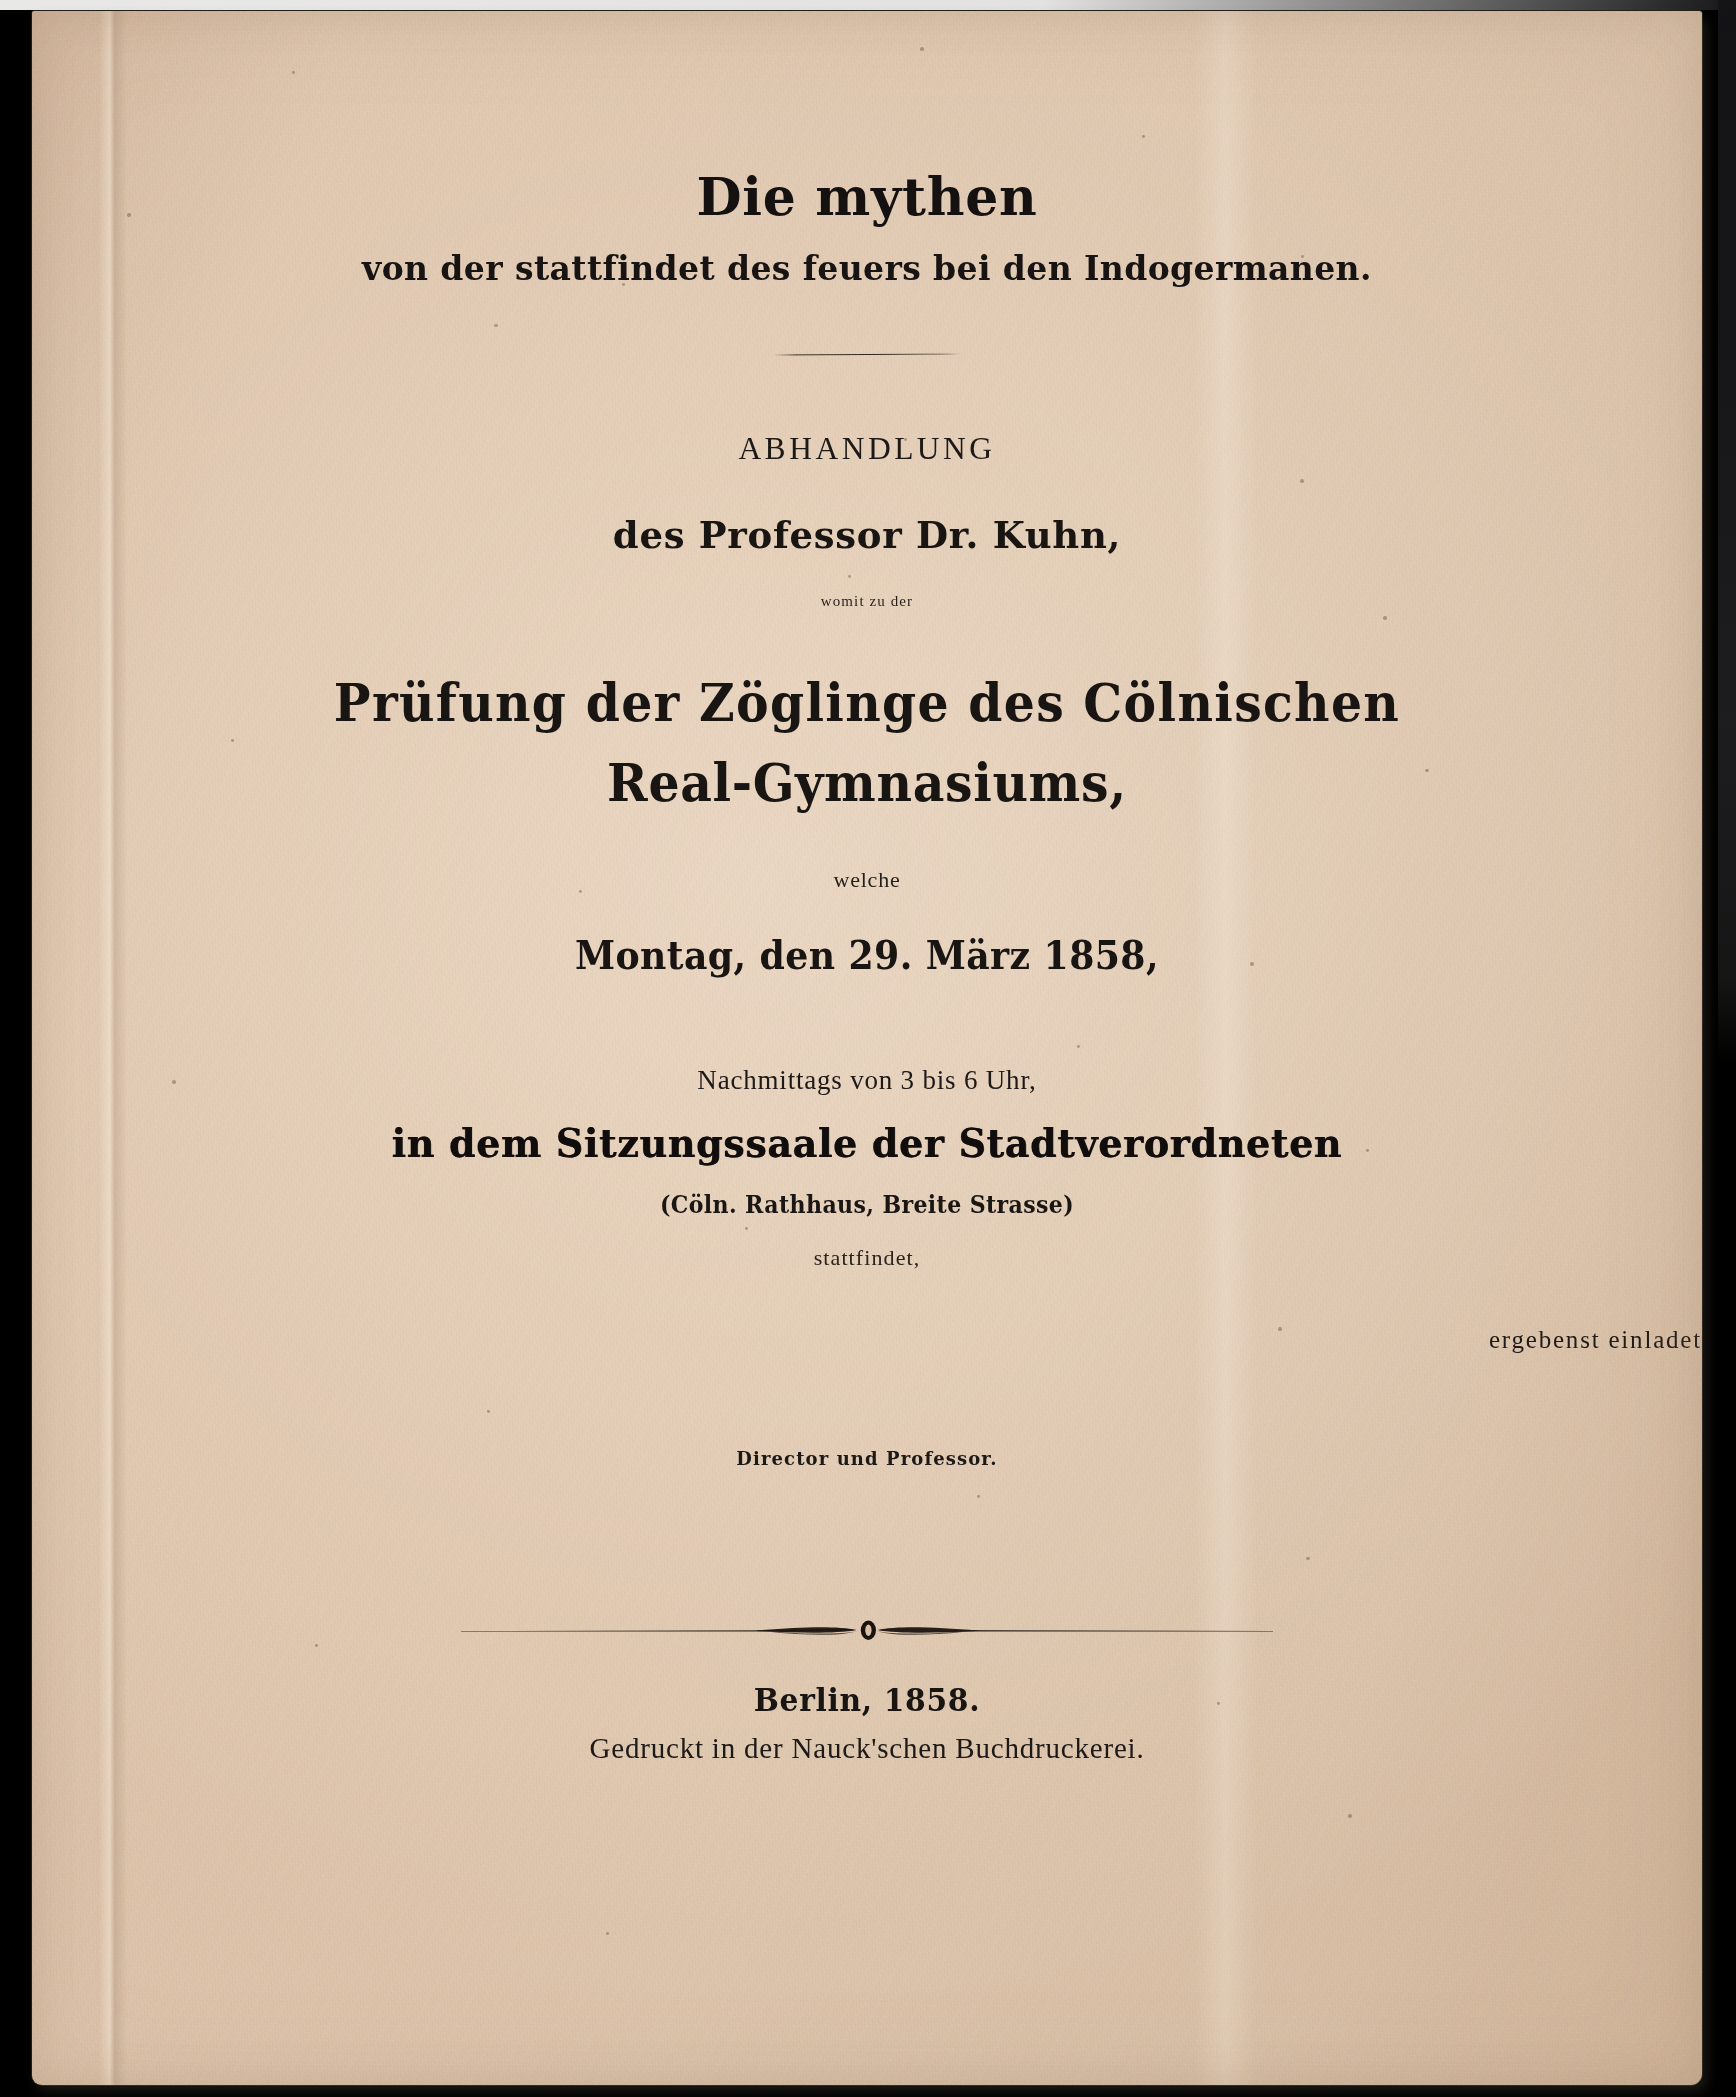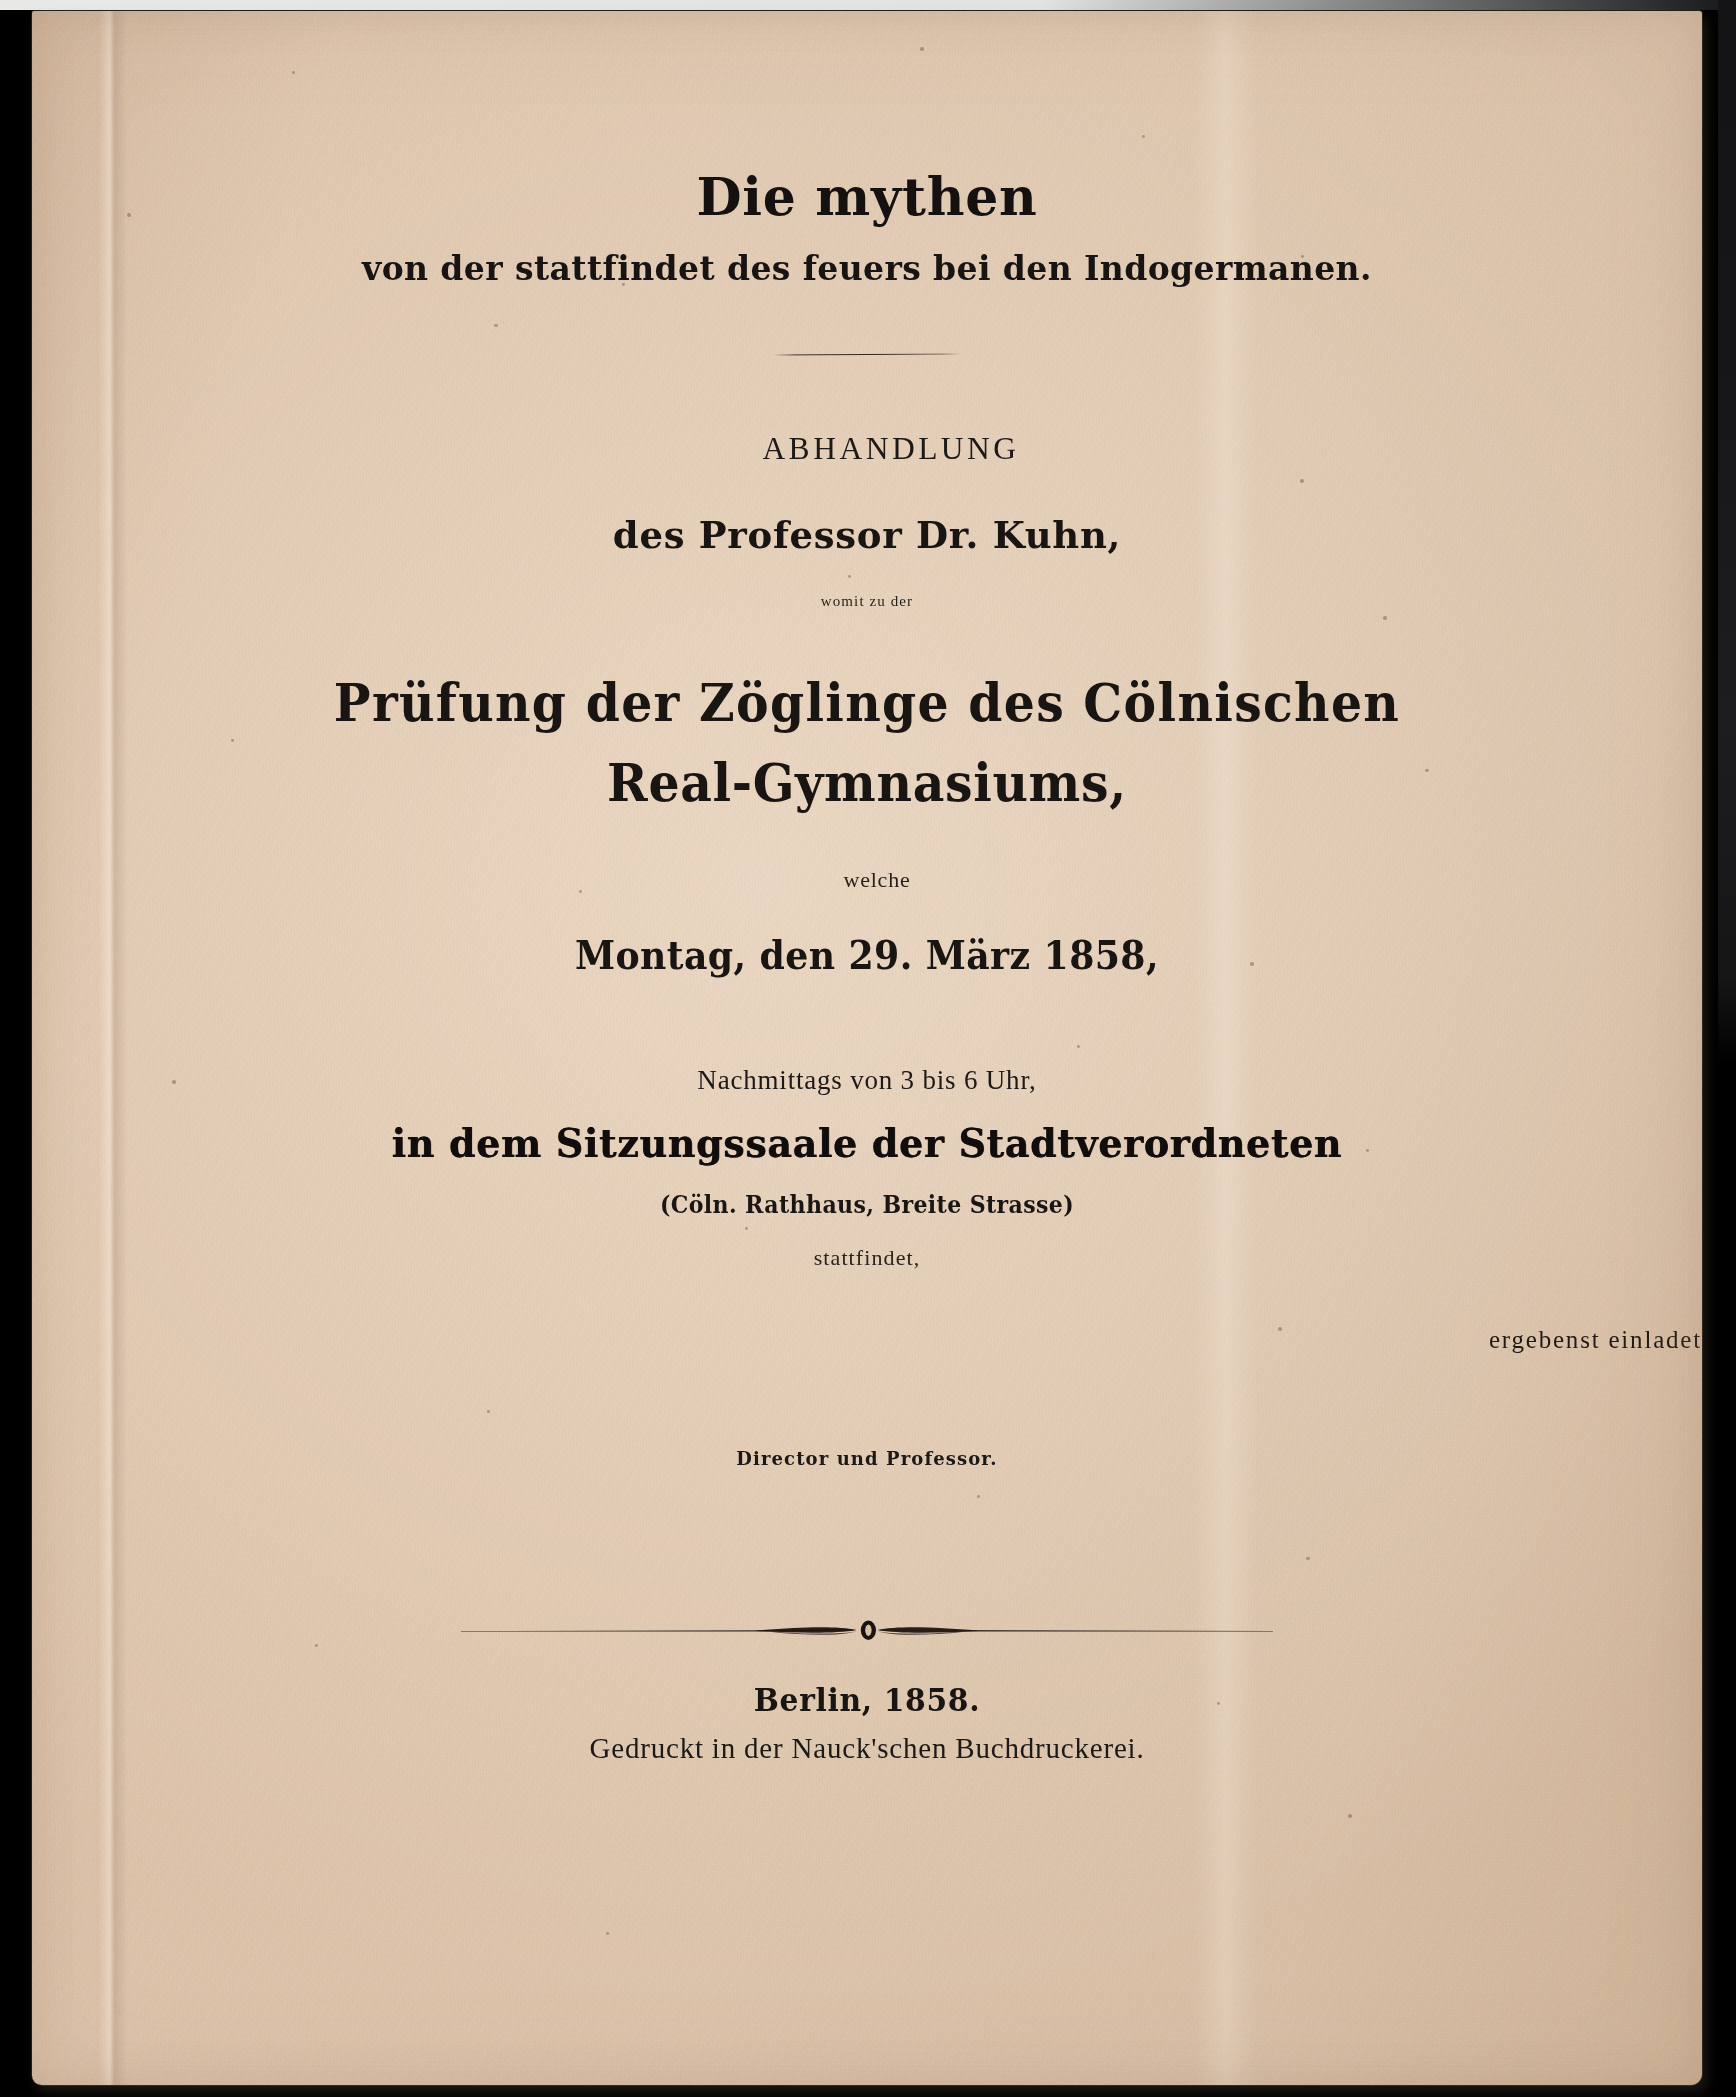--- a/index.html
+++ b/index.html
@@ -151,21 +151,20 @@
        rgba(30,24,20,0.92) 55%, rgba(40,32,26,0.55) 90%, rgba(30,24,20,0) 100%);
   }
 
   .t-abhandlung {
     top: 420px;
     font-family: "Liberation Serif", "DejaVu Serif", serif;
     font-weight: 400;
     font-size: 31.5px;
     letter-spacing: 3.5px;
     color: #1d1917;
-    margin-left: 24px;
   }
   .t-author {
     top: 502px;
     font-family: "DejaVu Serif", "Liberation Serif", serif;
     font-weight: 700;
     font-size: 37px;
     letter-spacing: 0.7px;
   }
   .t-womit {
     top: 582px;
@@ -192,21 +191,20 @@
     letter-spacing: 0.7px;
     transform: scaleX(0.94);
   }
 
   .t-welche {
     top: 856px;
     font-family: "Liberation Serif", "DejaVu Serif", serif;
     font-size: 22px;
     letter-spacing: 0.8px;
     color: #241f1b;
-    padding-left: 10px;
   }
   .t-date {
     top: 921px;
     font-family: "DejaVu Serif", "Liberation Serif", serif;
     font-weight: 700;
     font-size: 39px;
     letter-spacing: 0.4px;
     transform: scaleX(0.93);
   }
   .t-time1 { top: 1006px; }

